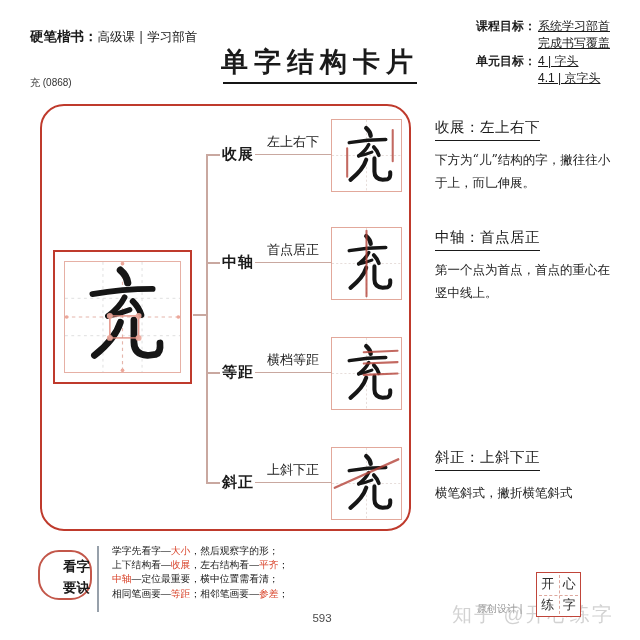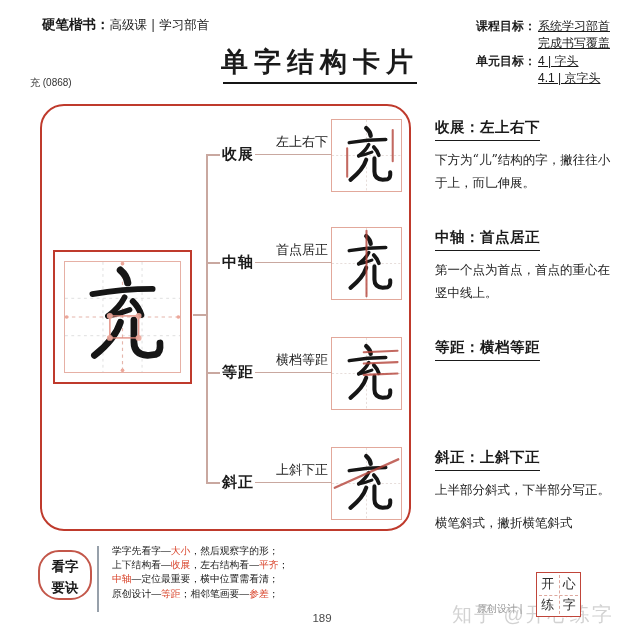--- a/index.html
+++ b/index.html
@@ -4,21 +4,21 @@
 <style>
   * { margin:0; padding:0; box-sizing:border-box; }
   html,body { width:640px; height:640px; }
   body {
     position:relative; background:#ffffff; overflow:hidden;
     font-family:"Liberation Sans", sans-serif; color:#1a1a1a;
   }
   .abs { position:absolute; }
 
   
-  .hdr-left { left:30px; top:16px; font-size:13px;margin-left:12px; }
+  .hdr-left { left:30px; top:28px; font-size:13px; }
   .hdr-left b { font-size:13.5px; }
   .hdr-left .kai { font-family:"DejaVu Serif", serif; font-size:12.5px; }
   .char-ref { left:30px; top:76px; font-size:10px; color:#333; }
   .title { left:0; right:0; top:44px; text-align:center;
            font-family:"DejaVu Serif", serif; font-weight:bold;
            font-size:27px; letter-spacing:6px; }
   .title-underline { left:223px; top:82px; width:194px; height:2px; background:#151515; }
   .hdr-right { left:476px; top:18px; font-size:12px; line-height:1.45; }
   .hdr-row { display:flex; }
   .hdr-row .lbl { font-weight:bold; white-space:nowrap; }
@@ -36,43 +36,43 @@
   .fill-svg { position:absolute; inset:0; width:100%; height:100%; }
 
   
   .line { background:#c9a8a0; }
   .trunk { left:206px; top:155px; width:1.5px; height:328px; }
   .elbow { left:193px; top:314px; width:13px; height:1.5px; }
   .stub  { width:14px; height:1.5px; left:206px; }
   .bline { height:1.4px; left:255px; width:76px; }
   .branch-label { left:222px; width:34px; font-size:15px; font-weight:bold;
                   letter-spacing:1px; white-space:nowrap; }
-  .branch-sub { left:261px; width:82px; text-align:center; font-size:13px; }
+  .branch-sub { left:252px; width:82px; text-align:center; font-size:13px; }
 
   
   .mini-card { left:331px; width:71px; height:73px; background:#fff;
                border:1.5px solid #e2a89b; }
   .mini-glyph { position:absolute; left:4px; top:4px; width:63px; height:65px; }
   .c1 { top:119px; } .c2 { top:227px; } .c3 { top:337px; } .c4 { top:447px; }
   .y1s { top:154px; } .y2s { top:262px; } .y3s { top:372px; } .y4s { top:482px; }
   .y1l { top:145px; } .y2l { top:253px; } .y3l { top:363px; } .y4l { top:473px; }
   .y1t { top:133px; } .y2t { top:241px; } .y3t { top:351px; } .y4t { top:461px; }
 
   
   .section { left:435px; width:186px; }
-  .sec-head { font-size:14.5px; font-weight:bold; letter-spacing:0.5px;
+  .sec-head { font-size:14.5px; font-weight:normal; letter-spacing:0.5px;
               display:inline-block; border-bottom:1.5px solid #1a1a1a; padding-bottom:3px; }
   .sec-body { font-family:"DejaVu Serif", serif; font-size:12.5px;
               line-height:1.85; color:#222; margin-top:7px; }
   .s1 { top:118px; } .s2 { top:228px; } .s3 { top:338px; } .s4 { top:448px; }
 
   
   .tips-box { left:38px; top:550px; width:54px; height:50px;
               border:2px solid #c3574a; border-radius:21px;
-              text-align:center; font-weight:bold; font-size:13.5px;
+              text-align:right; font-weight:bold; font-size:13.5px;
               line-height:1.55; padding-top:5px; background:#fff; }
   .tips-divider { left:97px; top:546px; width:1.5px; height:66px; background:#97a0aa; }
   .tips-text { left:112px; top:544px; width:225px; font-size:9.8px;
                line-height:14.2px; color:#222; white-space:nowrap; }
   .red { color:#d9452c; font-weight:normal; }
 
   
   .page-num { left:300px; top:612px; width:44px; text-align:center;
               font-size:11.5px; color:#4a4a4a; }
   .credit { left:477px; top:602px; font-size:10px; color:#979797; }
@@ -259,42 +259,40 @@
 
 <div class="abs section s1">
   <span class="sec-head">收展：左上右下</span>
   <div class="sec-body">下方为“儿”结构的字，撇往往小于上，而乚伸展。</div>
 </div>
 <div class="abs section s2">
   <span class="sec-head">中轴：首点居正</span>
   <div class="sec-body">第一个点为首点，首点的重心在竖中线上。</div>
 </div>
 <div class="abs section s3">
-  <span class="sec-head">等距：横档等距</span>
 </div>
 <div class="abs section s4">
   <span class="sec-head">斜正：上斜下正</span>
-  <div class="sec-body">上半部分斜式，下半部分写正。</div>
   <div class="sec-body" style="margin-top:10px">横笔斜式，撇折横笔斜式</div>
 </div>
 
 <div class="abs tips-box">
   <div>看字</div>
   <div>要诀</div>
 </div>
 <div class="abs tips-divider"></div>
 
 <div class="abs tips-text">
   <div><span>学字先看字—</span><span class="red">大小</span><span>，然后观察字的形；</span></div>
   <div><span>上下结构看—</span><span class="red">收展</span><span>，左右结构看—</span><span class="red">平齐</span><span>；</span></div>
   <div><span class="red">中轴</span><span>—定位最重要，横中位置需看清；</span></div>
-  <div><span>原创设计—</span><span class="red">等距</span><span>；相邻笔画要—</span><span class="red">参差</span><span>；</span></div>
-</div>
-
-<div class="abs page-num">189</div>
+  <div><span>相同笔画要—</span><span class="red">等距</span><span>；相邻笔画要—</span><span class="red">参差</span><span>；</span></div>
+</div>
+
+<div class="abs page-num">593</div>
 <div class="abs watermark">知乎 @开心练字</div>
 <div class="abs credit">原创设计 |</div>
 
 <div class="abs stamp">
   <div class="stamp-cross-v"></div>
   <div class="stamp-cross-h"></div>
   <div class="stamp-grid">
     <span>开</span>
     <span>心</span>
     <span>练</span>

